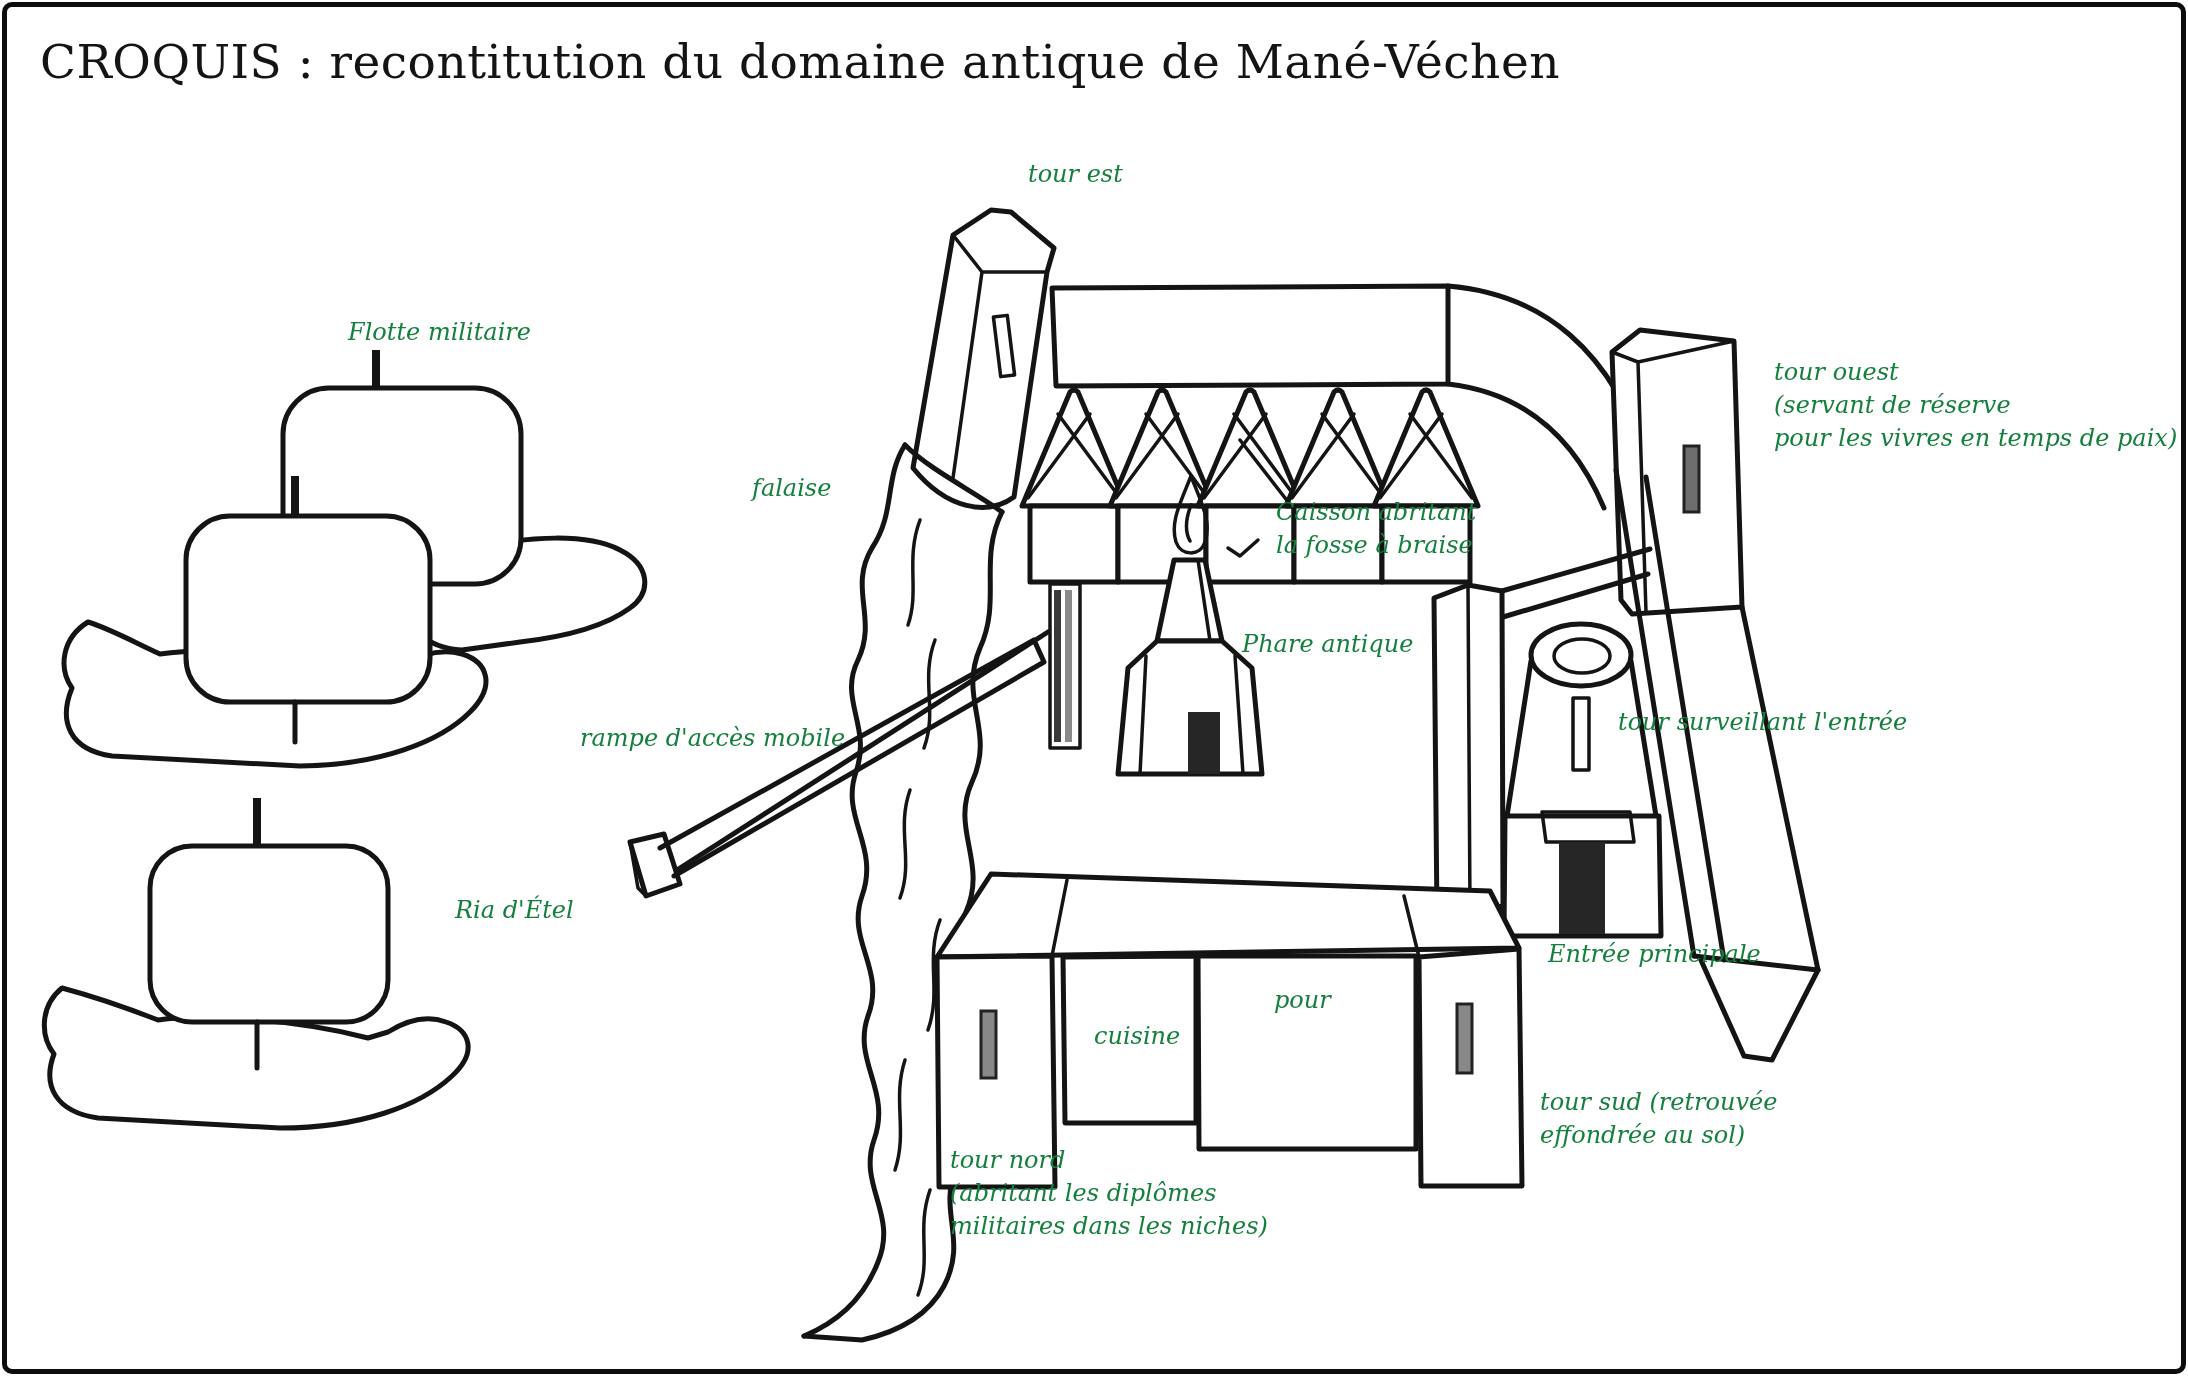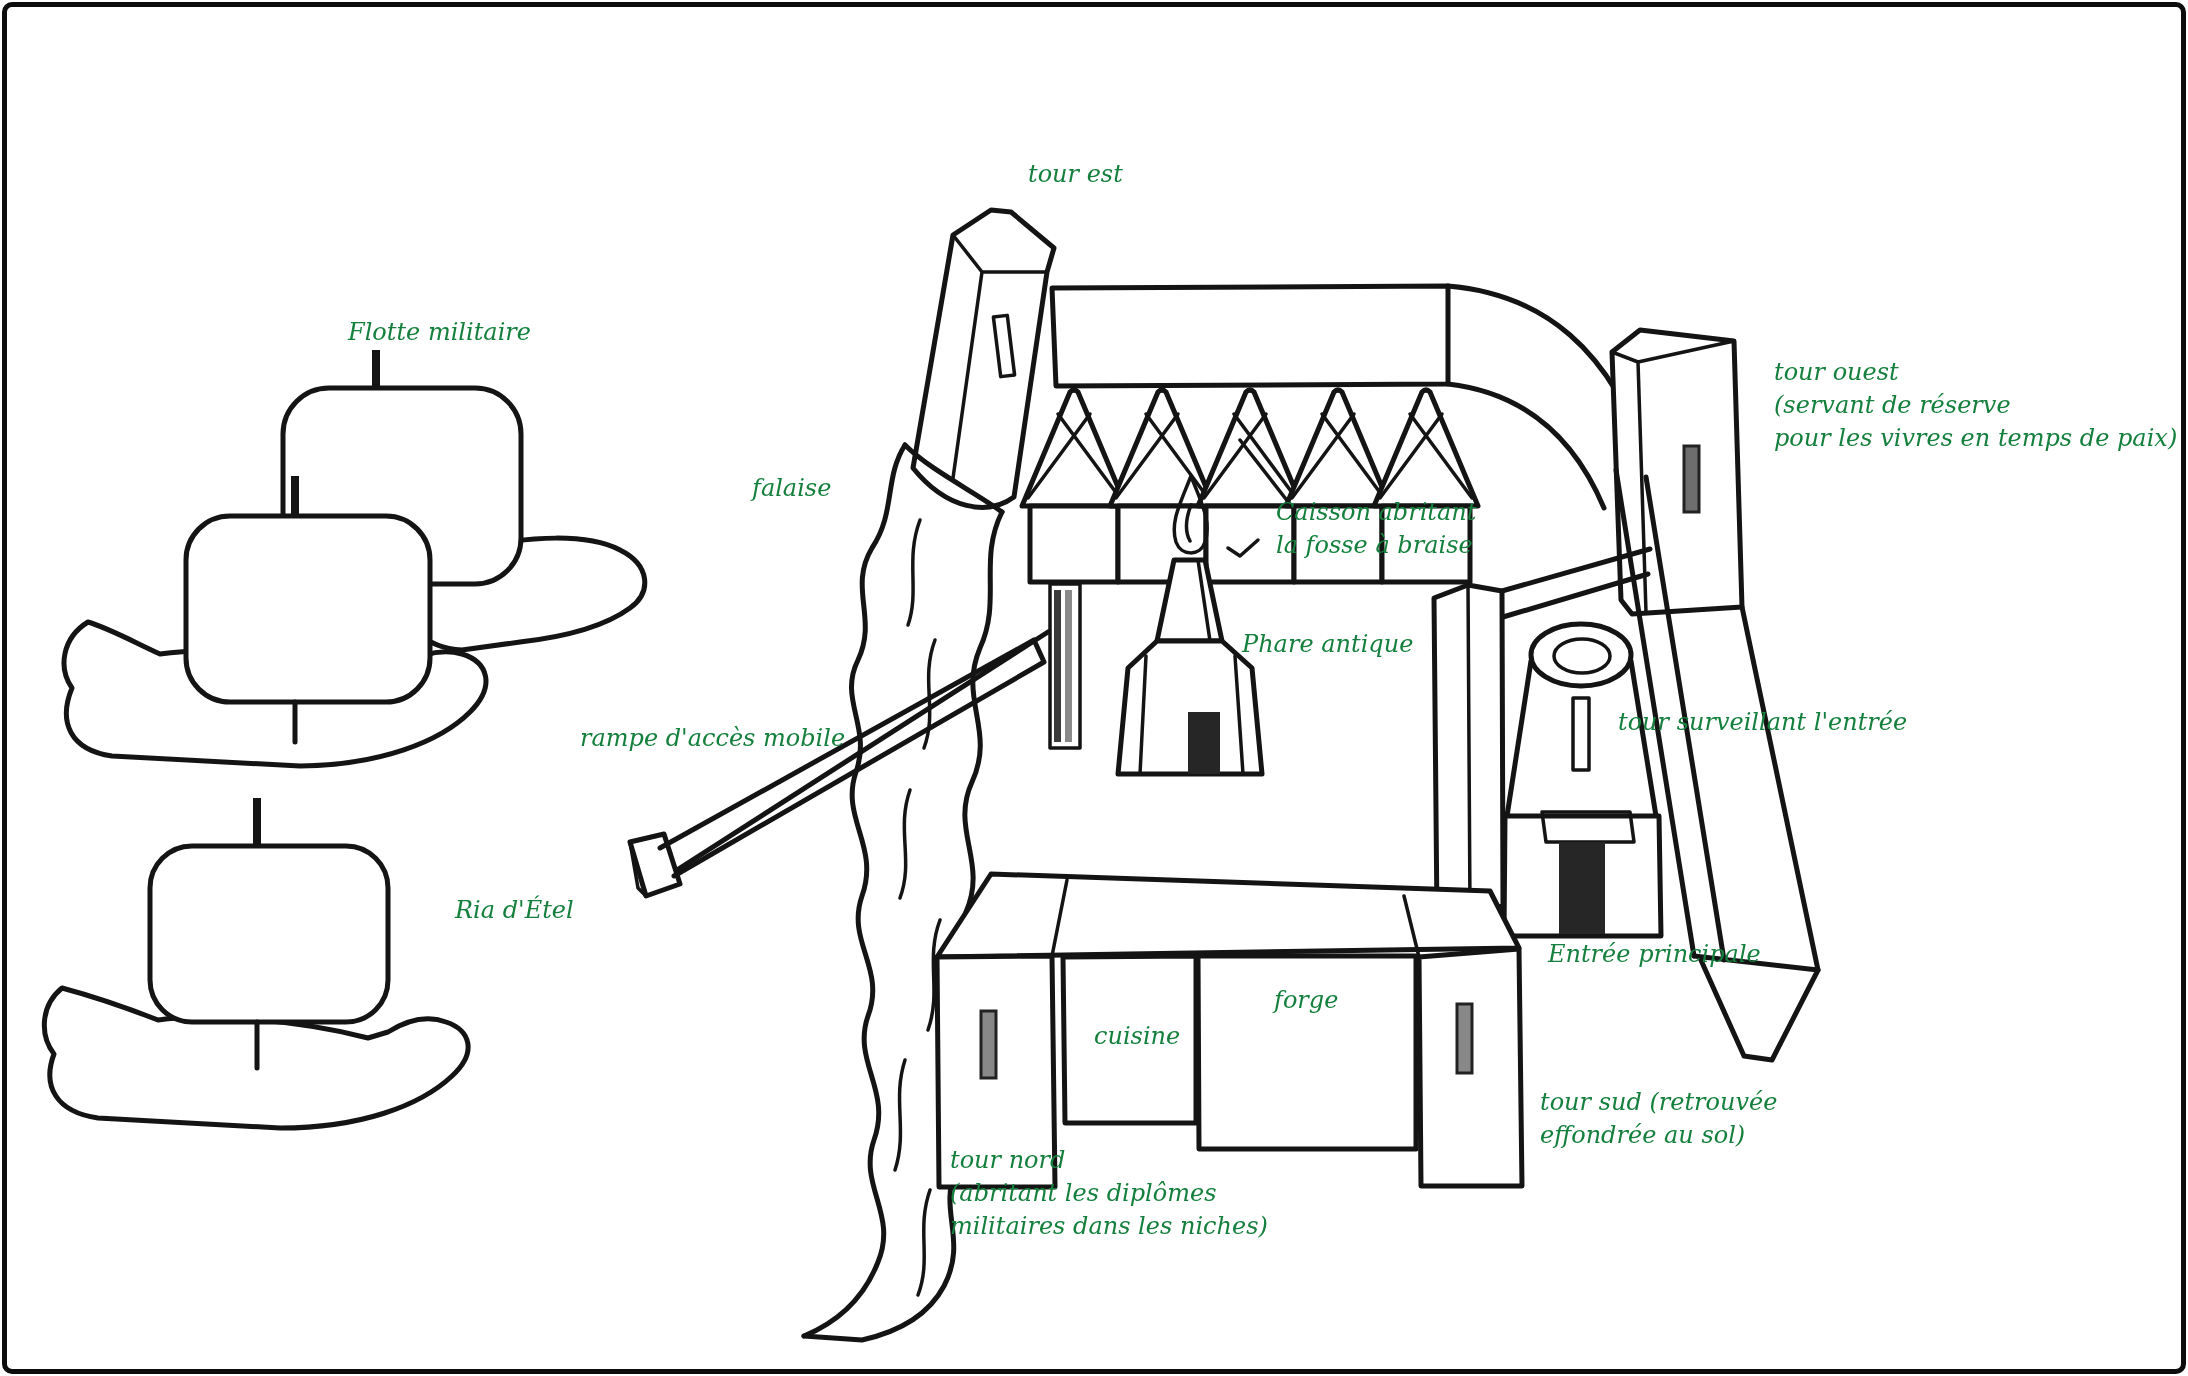--- a/index.html
+++ b/index.html
@@ -164,35 +164,36 @@
 
       <g>
         <path class="inkfill" d="M 62,988 C 40,1006 40,1036 54,1054 C 42,1086 56,1112 98,1118 L 280,1128 C 360,1128 420,1106 452,1076 C 478,1052 470,1030 446,1022 C 424,1014 404,1022 388,1032 L 368,1038 C 290,1018 200,1014 158,1020 C 122,1006 92,996 62,988 Z"></path>
         <rect x="253" y="798" width="8" height="48" fill="#141414" stroke="none"></rect>
         <rect x="150" y="846" width="238" height="176" rx="42" class="inkfill"></rect>
         <path class="ink" d="M 257,1022 L 257,1068"></path>
       </g>
     </g>
   </svg>
 
+  <div class="title">CROQUIS : recontitution du domaine antique de Mané-Véchen</div>
 
   <div class="label" style="left:1028px;top:158px;">tour est</div>
   <div class="label" style="left:348px;top:316px;">Flotte militaire</div>
   <div class="label" style="left:752px;top:472px;">falaise</div>
   <div class="label" style="left:1260px;top:496px;margin-left:16px;">Caisson abritant
 la fosse à braise</div>
   <div class="label" style="left:1242px;top:628px;text-align:right;">Phare antique</div>
   <div class="label" style="left:1774px;top:356px;">tour ouest
 (servant de réserve
 pour les vivres en temps de paix)</div>
   <div class="label" style="left:1618px;top:706px;">tour surveillant l'entrée</div>
   <div class="label" style="left:580px;top:722px;">rampe d'accès mobile</div>
   <div class="label" style="left:455px;top:894px;">Ria d'Étel</div>
   <div class="label" style="left:1094px;top:1020px;">cuisine</div>
-  <div class="label" style="left:1274px;top:984px;">forge</div>
+  <div class="label" style="left:1274px;top:984px;">pour</div>
   <div class="label" style="left:1548px;top:938px;text-align:right;">Entrée principale</div>
   <div class="label" style="left:950px;top:1144px;">tour nord
 (abritant les diplômes
 militaires dans les niches)</div>
   <div class="label" style="left:1540px;top:1086px;">tour sud (retrouvée
 effondrée au sol)</div>
 
   <div class="frame"></div>
 </div>
 

